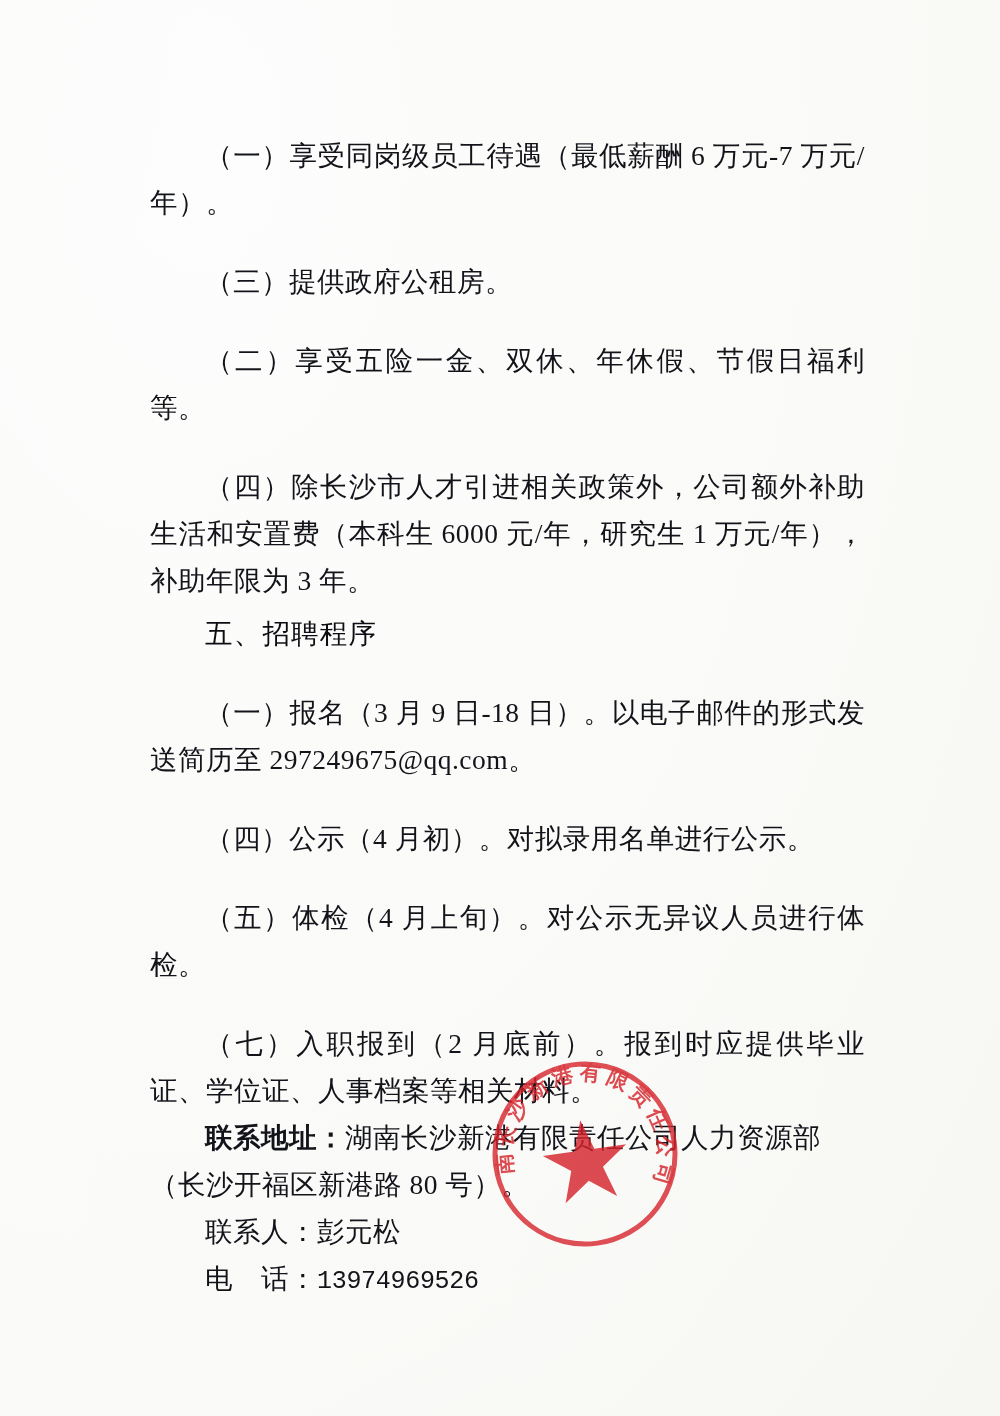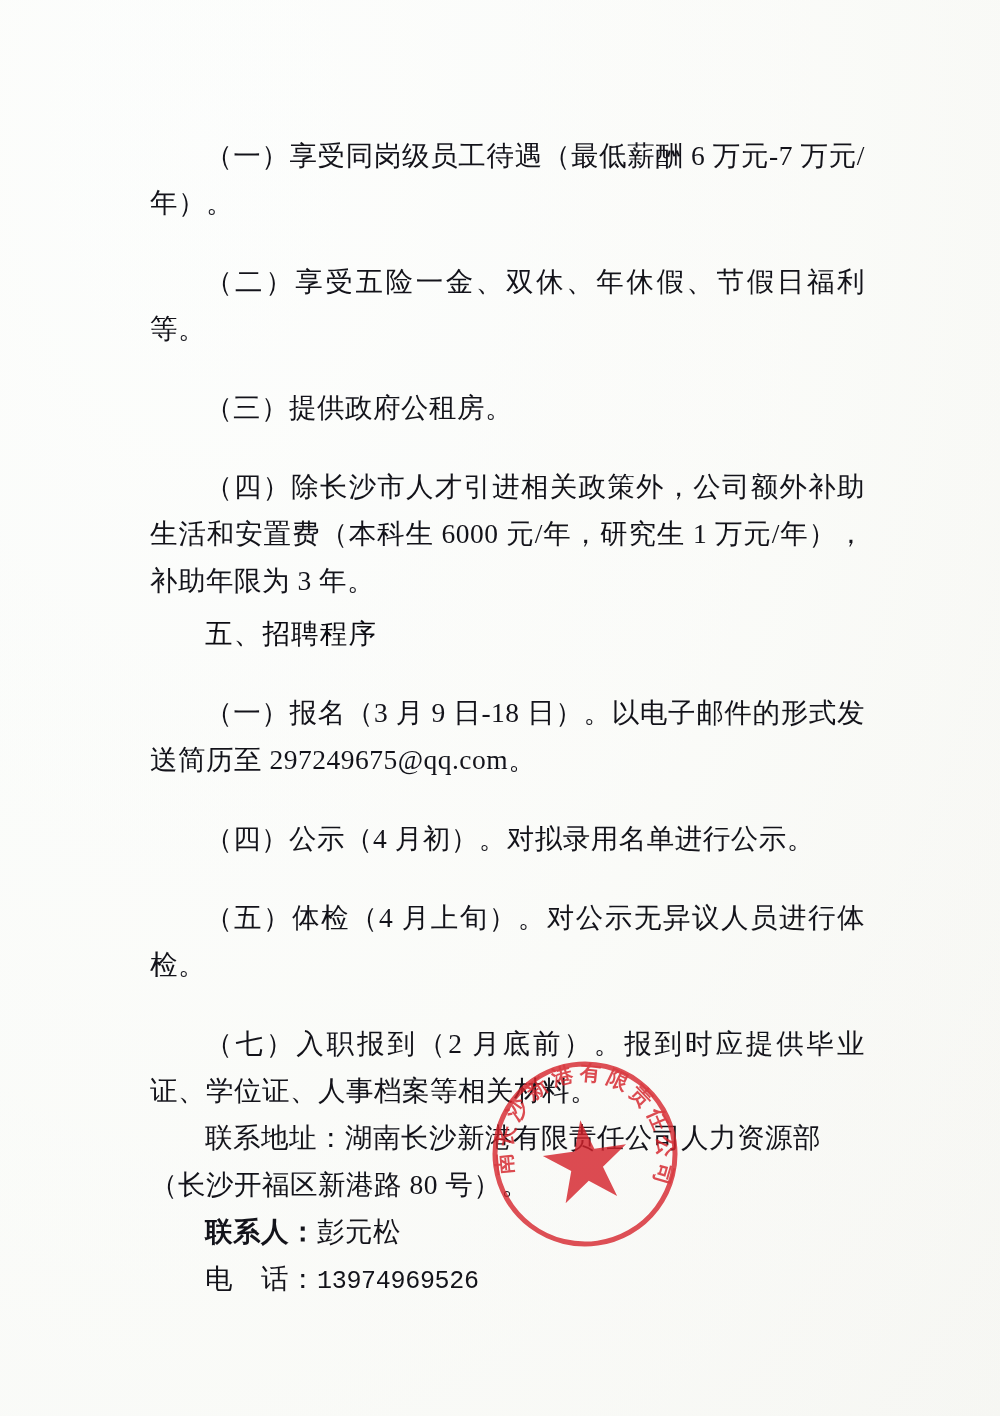--- a/index.html
+++ b/index.html
@@ -81,38 +81,38 @@
 </style>
 </head>
 <body>
 
 <div class="page">
   <div class="paper-tint"></div>
 
   <div class="content">
 
     <p class="para indent">（一）享受同岗级员工待遇（最低薪酬 6 万元-7 万元/年）。</p>
+    <p class="para indent">（三）提供政府公租房。</p>
     <p class="para indent">（二）享受五险一金、双休、年休假、节假日福利等。</p>
-    <p class="para indent">（三）提供政府公租房。</p>
     <p class="para indent">（四）除长沙市人才引进相关政策外，公司额外补助生活和安置费（本科生 6000 元/年，研究生 1 万元/年），补助年限为 3 年。</p>
 
     <div class="heading">五、招聘程序</div>
 
     <p class="para indent">（一）报名（3 月 9 日-18 日）。以电子邮件的形式发送简历至 297249675@qq.com。</p>
     <p class="para indent">（四）公示（4 月初）。对拟录用名单进行公示。</p>
     <p class="para indent">（五）体检（4 月上旬）。对公示无异议人员进行体检。</p>
     <p class="para indent">（七）入职报到（2 月底前）。报到时应提供毕业证、学位证、人事档案等相关材料。</p>
 
 
     <div class="contact-line">
-      <span class="bold-label" style="font-weight:normal">联系地址：</span><span>湖南长沙新港有限责任公司人力资源部（长沙开福区新港路 80 号）。</span>
+      <span class="bold-label" style="font-weight:bold">联系地址：</span><span>湖南长沙新港有限责任公司人力资源部（长沙开福区新港路 80 号）。</span>
     </div>
 
     <div class="contact-line">
-      <span style="font-weight:bold">联系人：</span><span>彭元松</span>
+      <span style="font-weight:normal">联系人：</span><span>彭元松</span>
     </div>
 
     <div class="contact-line">
       <span>电　话：</span><span class="mono">13974969526</span>
     </div>
 
   </div>
 
   <div class="seal">
     <svg width="196" height="196" viewBox="0 0 196 196" xmlns="http://www.w3.org/2000/svg">

